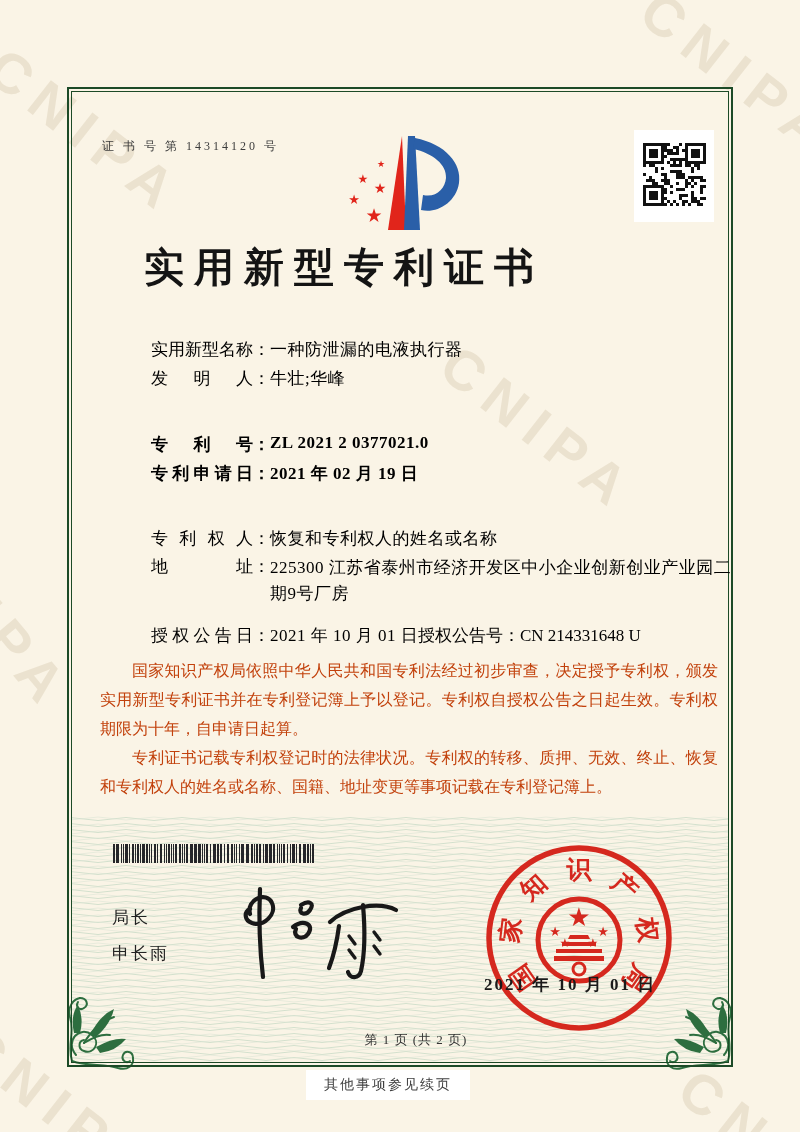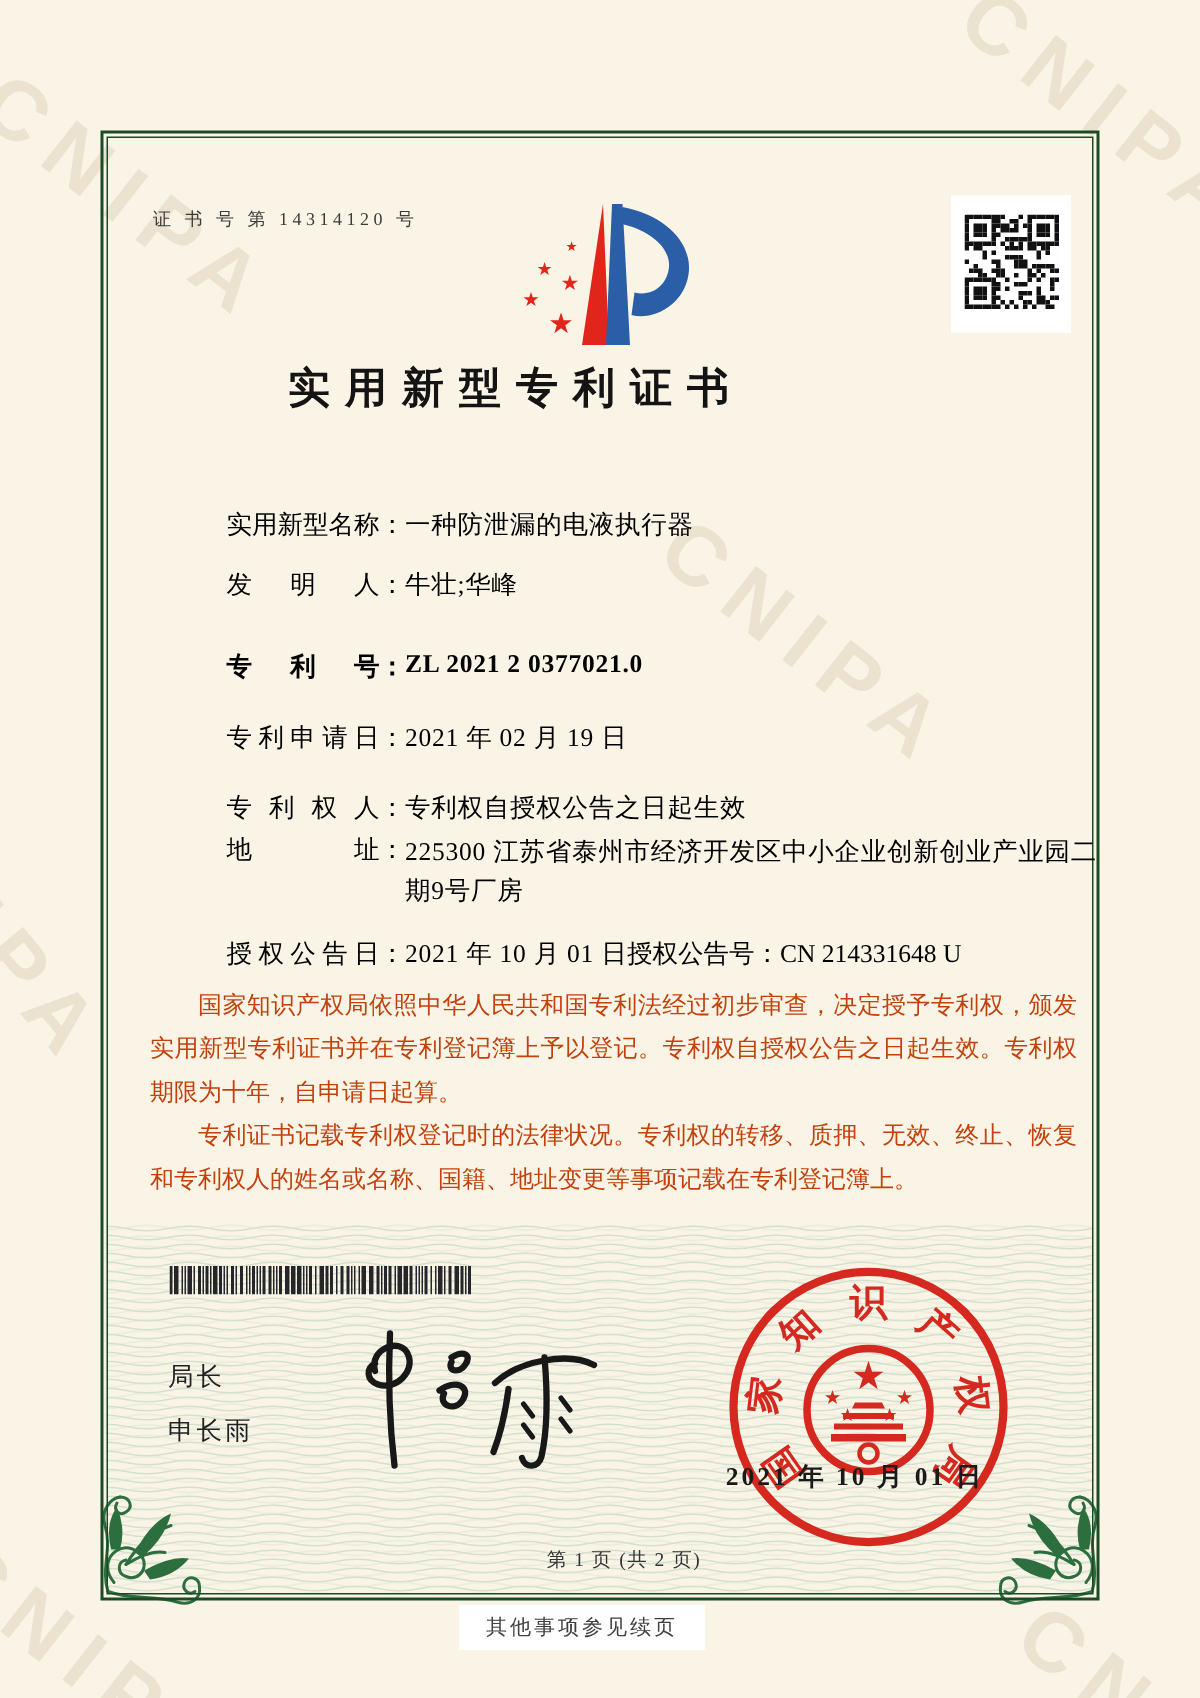--- a/index.html
+++ b/index.html
@@ -26,21 +26,21 @@
   .border-inner{
     position:absolute;left:2px;top:2px;right:2px;bottom:2px;
     border:1px solid #1c4a27;
   }
   .abs{position:absolute;z-index:2;}
   .cert-no{left:102px;top:138px;font-size:12px;letter-spacing:3px;color:#3b3b3b;}
   .qr-box{left:634px;top:130px;width:80px;height:92px;background:#ffffff;}
   .qr-box svg{margin:13px auto 0 auto;}
   .doc-title{
     left:0;top:240px;width:688px;text-align:center;
-    font-size:28px;font-weight:bold;letter-spacing:10px;color:#141414;
+    font-size:40px;font-weight:bold;letter-spacing:10px;color:#141414;
   }
   .frow{left:103px;width:620px;font-size:17px;color:#000000;margin-left:48px;}
   .flabel{
     display:inline-block;width:102px;vertical-align:top;
     text-align:justify;text-align-last:justify;
   }
   .fcolon{display:inline-block;width:17px;vertical-align:top;}
   .fvalue{display:inline-block;vertical-align:top;letter-spacing:0.5px;}
   .fvalue.wrap{width:476px;line-height:26px;}
   .grant2{position:absolute;left:267px;top:0;white-space:nowrap;}
@@ -346,31 +346,31 @@
         <rect x="54" y="60" width="3" height="3" fill="#111"></rect>
         <rect x="57" y="60" width="3" height="3" fill="#111"></rect>
       </svg>
   </div>
 
   <div class="abs doc-title">实用新型专利证书</div>
 
   <div class="abs frow" style="top:338px;">
     <span class="flabel">实用新型名称</span><span class="fcolon">：</span><span class="fvalue">一种防泄漏的电液执行器</span>
   </div>
-  <div class="abs frow" style="top:378px;">
+  <div class="abs frow" style="top:367px;">
     <span class="flabel">发明人</span><span class="fcolon">：</span><span class="fvalue">牛壮;华峰</span>
   </div>
   <div class="abs frow" style="top:433px;font-weight:bold;">
     <span class="flabel">专利号</span><span class="fcolon">：</span><span class="fvalue">ZL 2021 2 0377021.0</span>
   </div>
-  <div class="abs frow" style="top:480px;">
+  <div class="abs frow" style="top:462px;font-weight:bold;">
     <span class="flabel">专利申请日</span><span class="fcolon">：</span><span class="fvalue">2021 年 02 月 19 日</span>
   </div>
   <div class="abs frow" style="top:527px;">
-    <span class="flabel">专利权人</span><span class="fcolon">：</span><span class="fvalue">专利权自授权公告之日起生效</span>
+    <span class="flabel">专利权人</span><span class="fcolon">：</span><span class="fvalue">恢复和专利权人的姓名或名称</span>
   </div>
   <div class="abs frow" style="top:555px;">
     <span class="flabel">地址</span><span class="fcolon">：</span><span class="fvalue wrap">225300 江苏省泰州市经济开发区中小企业创新创业产业园二期9号厂房</span>
   </div>
   <div class="abs frow" style="top:624px;">
     <span class="flabel">授权公告日</span><span class="fcolon">：</span><span class="fvalue">2021 年 10 月 01 日</span>
     <span class="grant2">
       <span>授权公告号</span><span>：</span><span>CN 214331648 U</span>
     </span>
   </div>

